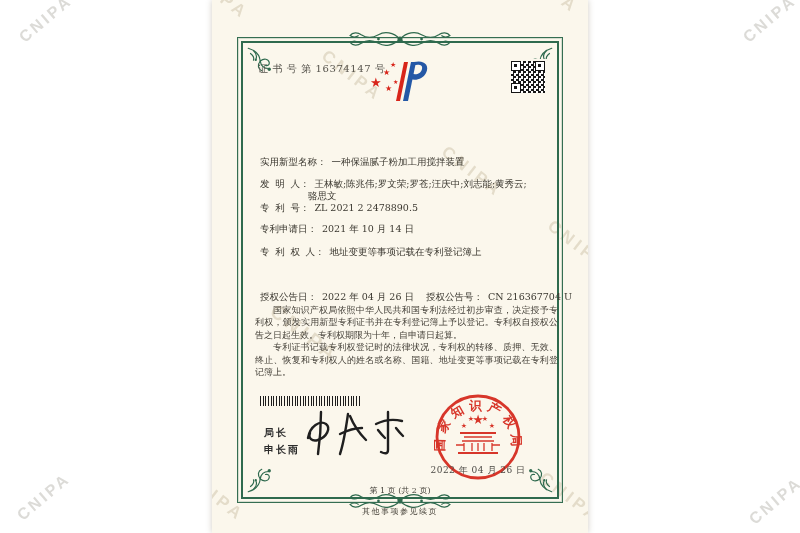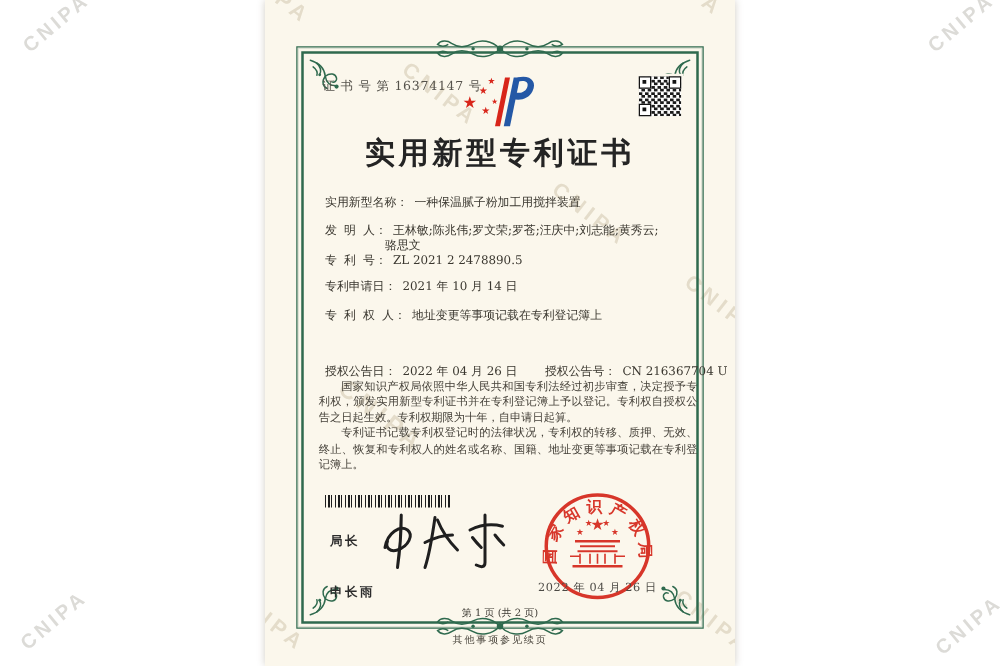--- a/index.html
+++ b/index.html
@@ -51,35 +51,35 @@
   .title{
     position:absolute;left:0;right:0;top:106px;text-align:center;
     font-size:24px;font-weight:bold;letter-spacing:3px;color:#242424;
   }
   
   .row{position:absolute;left:48px;right:28px;font-size:9.5px;color:#3a372f;white-space:nowrap;}
   .row .label{color:#3a372f;margin-right:5px;font-family:Liberation Mono, monospace;}
   .r-name{top:156px;} .r-inv{top:178px;} .r-inv2{top:190px;left:96px;}
   .r-pat{top:202px;} .r-file{top:223px;} .r-owner{top:246px;}
   .r-addr{top:270px;} .r-grant{top:291px;}
-  .grant-no{margin-left:22px;}
+  .grant-no{margin-left:12px;}
   
   .paras{position:absolute;left:43px;top:304px;width:303px;}
   .paras p{
     margin:0;text-indent:2em;font-size:9px;line-height:12.4px;
     text-align:justify;color:#46423a;
   }
   
   .barcode{
     position:absolute;left:48px;top:396px;width:100px;height:10px;
     background:repeating-linear-gradient(90deg,#1d1d1d 0 1.2px,transparent 1.2px 2.6px,
       #1d1d1d 2.6px 4.4px,transparent 4.4px 5.2px,#1d1d1d 5.2px 5.8px,transparent 5.8px 8px);
   }
   .director-label{position:absolute;left:52px;top:426px;font-size:10px;font-weight:600;letter-spacing:2px;color:#2c2c2c;}
-  .director-name{position:absolute;left:52px;top:443px;font-size:10px;font-weight:600;letter-spacing:2px;color:#2c2c2c;margin-top:24px;}
+  .director-name{position:absolute;left:52px;top:443px;font-size:10px;font-weight:600;letter-spacing:2px;color:#2c2c2c;}
   .signature{position:absolute;left:88px;top:404px;}
   .seal{position:absolute;left:222px;top:393px;width:88px;height:88px;opacity:.93;}
   .seal-date{
     position:absolute;left:200px;top:464px;width:132px;text-align:center;
     font-size:9px;color:#4c4a45;letter-spacing:.5px;
   }
   .page-info{position:absolute;left:0;right:0;top:485px;text-align:center;font-size:8px;color:#3f3c35;}
   .note{position:absolute;left:0;right:0;top:506px;text-align:center;font-size:8px;letter-spacing:1.5px;color:#4a463d;}
 </style>
 </head>
@@ -171,21 +171,20 @@
     <span class="logo-star" style="left:20px;top:5px;font-size:7px;">★</span>
     <span class="logo-star" style="left:15px;top:28px;font-size:8px;">★</span>
     <span class="logo-star" style="left:23px;top:22px;font-size:6px;">★</span>
     <svg width="60" height="48" viewBox="0 0 60 48">
       <polygon points="34,5 38,5 30,44 26,44" fill="#d8251a"></polygon>
       <polygon points="41,5 46,5 38,44 33,44" fill="#2458a6"></polygon>
       <path d="M44,5 C54,2.5 60,8 56,16 C53,22 46,24 40,22 L41.5,16.5 C46,18.5 51,16.5 52,12 C53,8 49,7 43.5,8.5 Z" fill="#2458a6"></path>
     </svg>
   </div>
 
-  <div class="title">实用新型专利证书</div>
 
   <div class="row r-name">
     <span class="label">实用新型名称：</span><span>一种保温腻子粉加工用搅拌装置</span>
   </div>
   <div class="row r-inv">
     <span class="label">发 明 人：</span><span>王林敏;陈兆伟;罗文荣;罗苍;汪庆中;刘志能;黄秀云;</span>
   </div>
   <div class="row r-inv2">
     <span>骆思文</span>
   </div>

